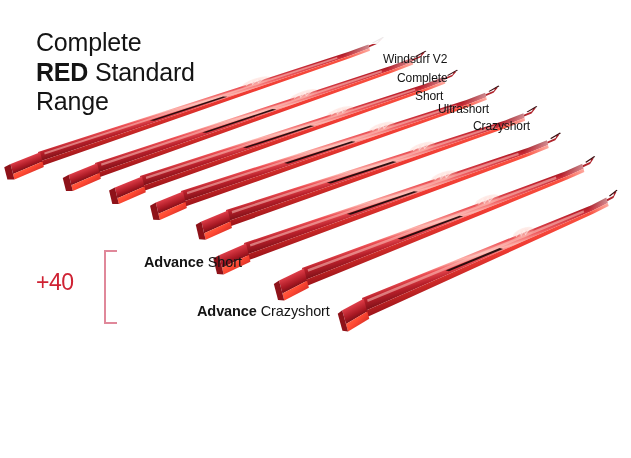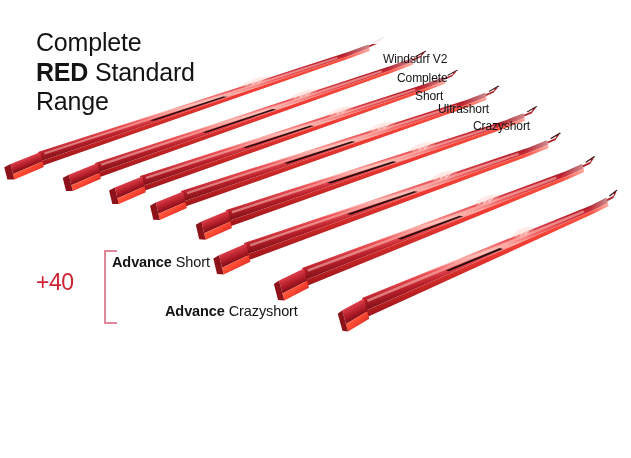--- a/index.html
+++ b/index.html
@@ -70,21 +70,21 @@
     border-bottom:2px solid #e0889a;
     box-sizing:border-box;
   }
   .alabel{
     position:absolute;
     color:#141414;
     font-size:14.5px;
     white-space:nowrap;
     letter-spacing:-0.1px;
   }
-  .alabel .b{font-weight:700;}
+  .alabel .b{font-weight:700;margin-left:32px;}
   .alabel .n{font-weight:400;}
 </style>
 </head>
 <body>
 
 <div id="stage">
 
   <svg id="artwork" viewBox="0 0 631 458" width="631" height="458" xmlns="http://www.w3.org/2000/svg">
     <defs>
 

